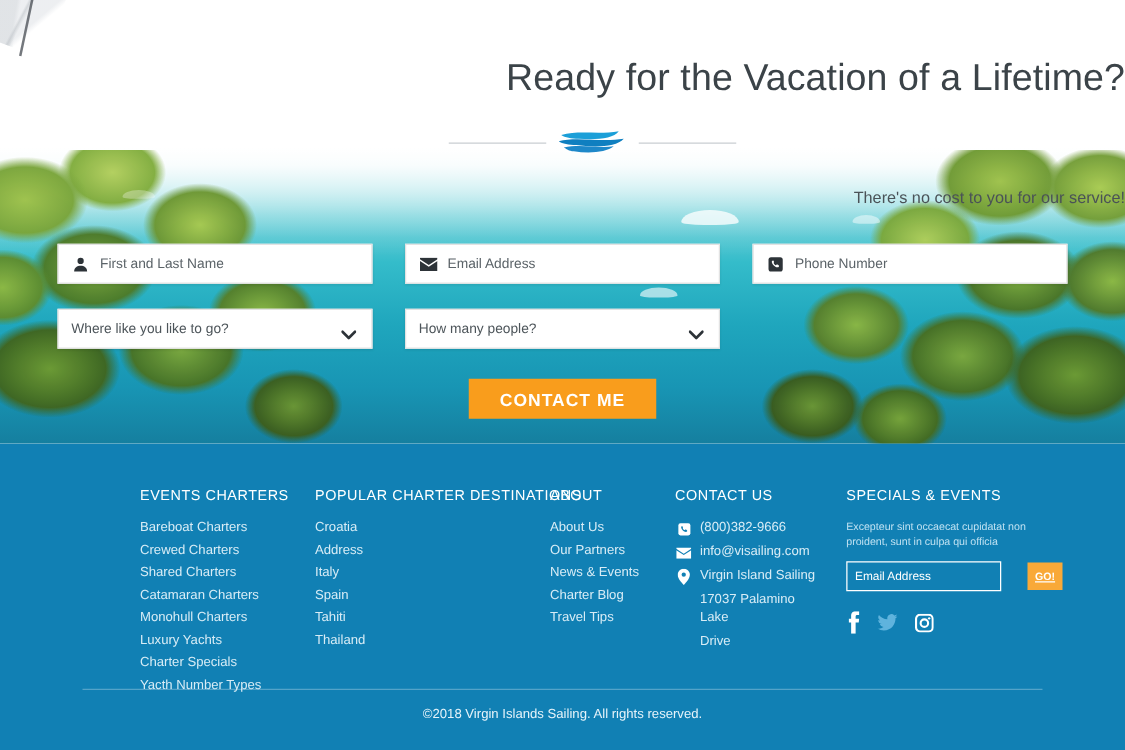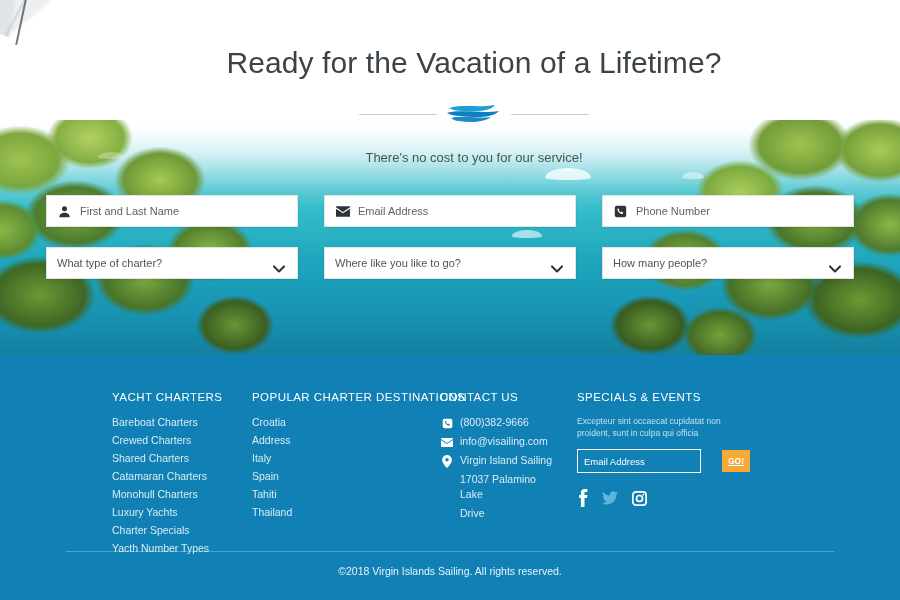--- a/index.html
+++ b/index.html
@@ -125,21 +125,21 @@
     height: 52px;
     background: rgba(70,75,82,0.75);
     transform: rotate(12deg);
     transform-origin: top center;
   }
 
   
   .hero-inner {
     position: relative;
     z-index: 5;
-    text-align: center;
+    text-align: right;
     padding-top: 46px;
     padding-left: 48px;
   }
   .hero-title {
     margin: 0;
     font-size: 30px;
     font-weight: 400;
     color: #3b4348;
     letter-spacing: 0.1px;
   }
@@ -425,28 +425,20 @@
       <div class="field">
         <span class="fi">
           <svg width="13" height="13" viewBox="0 0 16 16" fill="#2d3338">
             <rect x="1" y="1" width="14" height="14" rx="2.5"></rect>
             <path d="M5 4.4c1.2-.6 1.6 1.1 1.2 1.8-.4.7.9 2.4 1.7 2.6.8.2 1-.9 1.8-.6.8.3 2 1.2 1.6 1.9-.5.9-2 1.2-3.5.3-1.8-1-3.7-3.6-3.6-5 .05-.6.4-.9.8-1Z" fill="#ffffff"></path>
           </svg>
         </span>
         <span class="ftext">Phone Number</span>
       </div>
 
-      <div class="field select">
-        <span class="ftext">What type of charter?</span>
-        <span class="caret">
-          <svg width="12" height="8" viewBox="0 0 12 8">
-            <path d="M1 1.4 L6 6.4 L11 1.4" stroke="#2d3338" stroke-width="2.1" fill="none" stroke-linecap="round" stroke-linejoin="round"></path>
-          </svg>
-        </span>
-      </div>
 
       <div class="field select">
         <span class="ftext">Where like you like to go?</span>
         <span class="caret">
           <svg width="12" height="8" viewBox="0 0 12 8">
             <path d="M1 1.4 L6 6.4 L11 1.4" stroke="#2d3338" stroke-width="2.1" fill="none" stroke-linecap="round" stroke-linejoin="round"></path>
           </svg>
         </span>
       </div>
 
@@ -454,27 +446,30 @@
         <span class="ftext">How many people?</span>
         <span class="caret">
           <svg width="12" height="8" viewBox="0 0 12 8">
             <path d="M1 1.4 L6 6.4 L11 1.4" stroke="#2d3338" stroke-width="2.1" fill="none" stroke-linecap="round" stroke-linejoin="round"></path>
           </svg>
         </span>
       </div>
 
     </div>
 
+    <div class="cta-row">
+      <button class="cta-btn">CONTACT ME</button>
+    </div>
   </section>
 
   <footer class="footer">
     <div class="footer-cols">
 
       <div class="col col-yacht">
-        <h3 class="col-title">YACHT CHARTERS</h3>
+        <h3 class="col-title">EVENTS CHARTERS</h3>
         <ul class="link-list">
           <li>Bareboat Charters</li>
           <li>Crewed Charters</li>
           <li>Shared Charters</li>
           <li>Catamaran Charters</li>
           <li>Monohull Charters</li>
           <li>Luxury Yachts</li>
           <li>Charter Specials</li>
           <li>Yacth Number Types</li>
         </ul>
@@ -487,20 +482,30 @@
             <li>Croatia</li>
             <li>Address</li>
             <li>Italy</li>
             <li>Spain</li>
             <li>Tahiti</li>
             <li>Thailand</li>
           </ul>
         </div>
       </div>
 
+      <div class="col col-about">
+        <h3 class="col-title">ABOUT</h3>
+        <ul class="link-list">
+          <li>About Us</li>
+          <li>Our Partners</li>
+          <li>News &amp; Events</li>
+          <li>Charter Blog</li>
+          <li>Travel Tips</li>
+        </ul>
+      </div>
 
       <div class="col col-contact">
         <h3 class="col-title">CONTACT US</h3>
 
         <div class="contact-item">
           <span class="ci">
             <svg width="11" height="11" viewBox="0 0 16 16" fill="#ffffff">
               <rect x="1" y="1" width="14" height="14" rx="2.5"></rect>
               <path d="M5 4.4c1.2-.6 1.6 1.1 1.2 1.8-.4.7.9 2.4 1.7 2.6.8.2 1-.9 1.8-.6.8.3 2 1.2 1.6 1.9-.5.9-2 1.2-3.5.3-1.8-1-3.7-3.6-3.6-5 .05-.6.4-.9.8-1Z" fill="#1180b4"></path>
             </svg>

